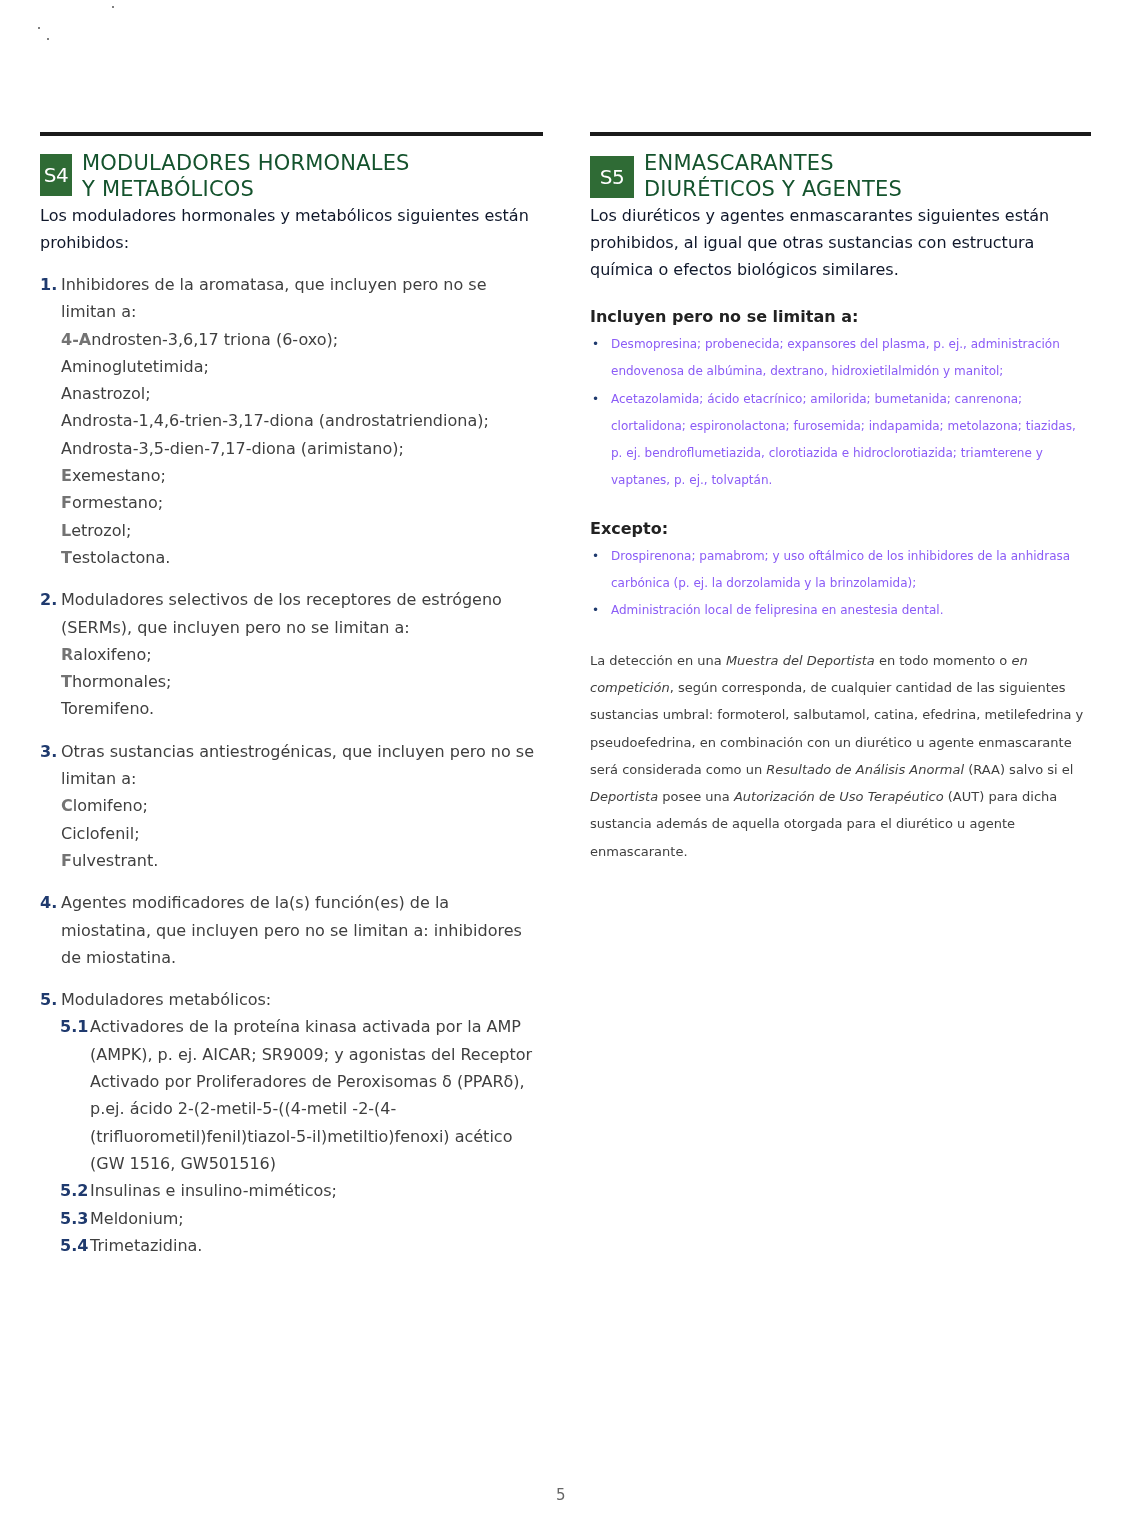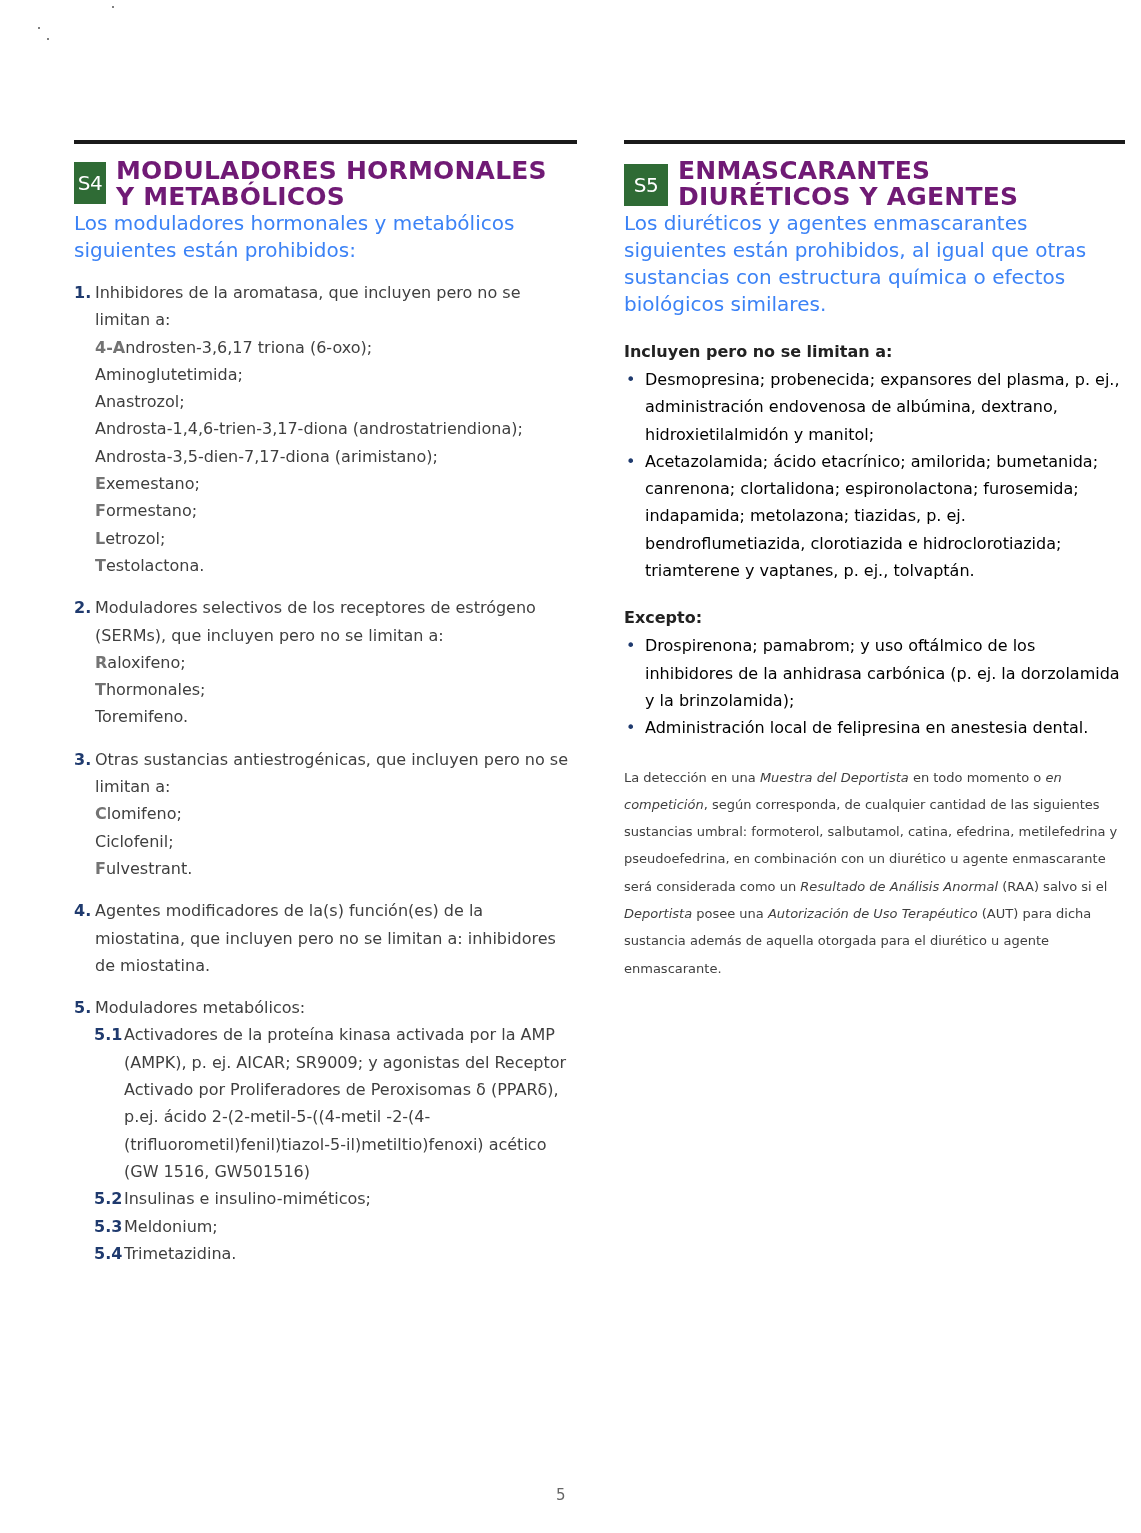--- a/index.html
+++ b/index.html
@@ -2,48 +2,48 @@
 <html><head>
 <meta charset="utf-8">
 <style>
   html, body { margin: 0; padding: 0; background: #ffffff; }
   body {
     width: 1141px; height: 1533px; position: relative; overflow: hidden;
     font-family: "DejaVu Sans", sans-serif;
     color: #3a3a3a;
   }
   .speck { position: absolute; width: 2px; height: 2px; background: #555; border-radius: 1px; }
-  .col { position: absolute; top: 140px; margin-left: 34px; }
+  .col { position: absolute; top: 132px; }
   .col-left { left: 40px; width: 503px; }
   .col-right { left: 590px; width: 501px; }
   .rule { height: 4px; background: #1a1a1a; margin-bottom: 14px; }
   .head { display: flex; align-items: flex-start; }
   .badge {
     width: 32px; height: 42px; background: #2f6b35; color: #fff;
     font-family: "DejaVu Sans", sans-serif; font-size: 20px; font-weight: normal;
     display: flex; align-items: center; justify-content: center;
     margin-top: 4px; margin-right: 10px; flex: 0 0 auto; letter-spacing: -0.5px;
   }
   .col-right .badge { width: 44px; margin-top: 6px; }
   .title {
-    font-family: "DejaVu Sans", sans-serif; font-weight: bold; font-size: 25px;
-    line-height: 26px; color: #701a75; letter-spacing: 0.2px;
+    font-family: "DejaVu Sans", sans-serif; font-weight: normal; font-size: 21px;
+    line-height: 26px; color: #14532d; letter-spacing: 0.2px;
   }
-  .intro { font-size: 20px; line-height: 27px; margin-top: 0px; color: #3b82f6; }
+  .intro { font-size: 16px; line-height: 27px; margin-top: 0px; color: #0f172a; }
   .item { margin-top: 15px; font-size: 16px; line-height: 27.3px; color: #3f3f3f; }
   .item-row { display: flex; }
   .num { color: #1f3a6e; font-weight: bold; width: 21px; flex: 0 0 auto; }
   .item-body { flex: 1; }
   .sub { display: block; }
   .hl { color: #737373; font-weight: bold; }
   .subitem { display: flex; margin-left: 20px; }
   .subnum { color: #1f3a6e; font-weight: bold; width: 30px; flex: 0 0 auto; }
   .subheading { font-weight: bold; color: #222; font-size: 16px; margin-top: 20px; line-height: 28px; }
   ul.bullets { list-style: none; margin: 0; padding: 0; }
-  ul.bullets li { position: relative; padding-left: 21px; font-size: 16px; line-height: 27.3px; color: #000000; }
+  ul.bullets li { position: relative; padding-left: 21px; font-size: 12px; line-height: 27.3px; color: #8b5cf6; }
   ul.bullets li::before { content: "•"; position: absolute; left: 2px; top: 0; color: #1f3a6e; }
   .para { font-size: 13px; line-height: 27.3px; color: #3f3f3f; margin-top: 22px; }
   .para i { font-style: italic; }
   .page-number { position: absolute; left: 556px; top: 1486px; font-size: 15px; color: #666; }
 </style>
 </head>
 <body>
 
 <div class="speck" style="left:112px;top:6px;"></div>
 <div class="speck" style="left:38px;top:27px;"></div>

